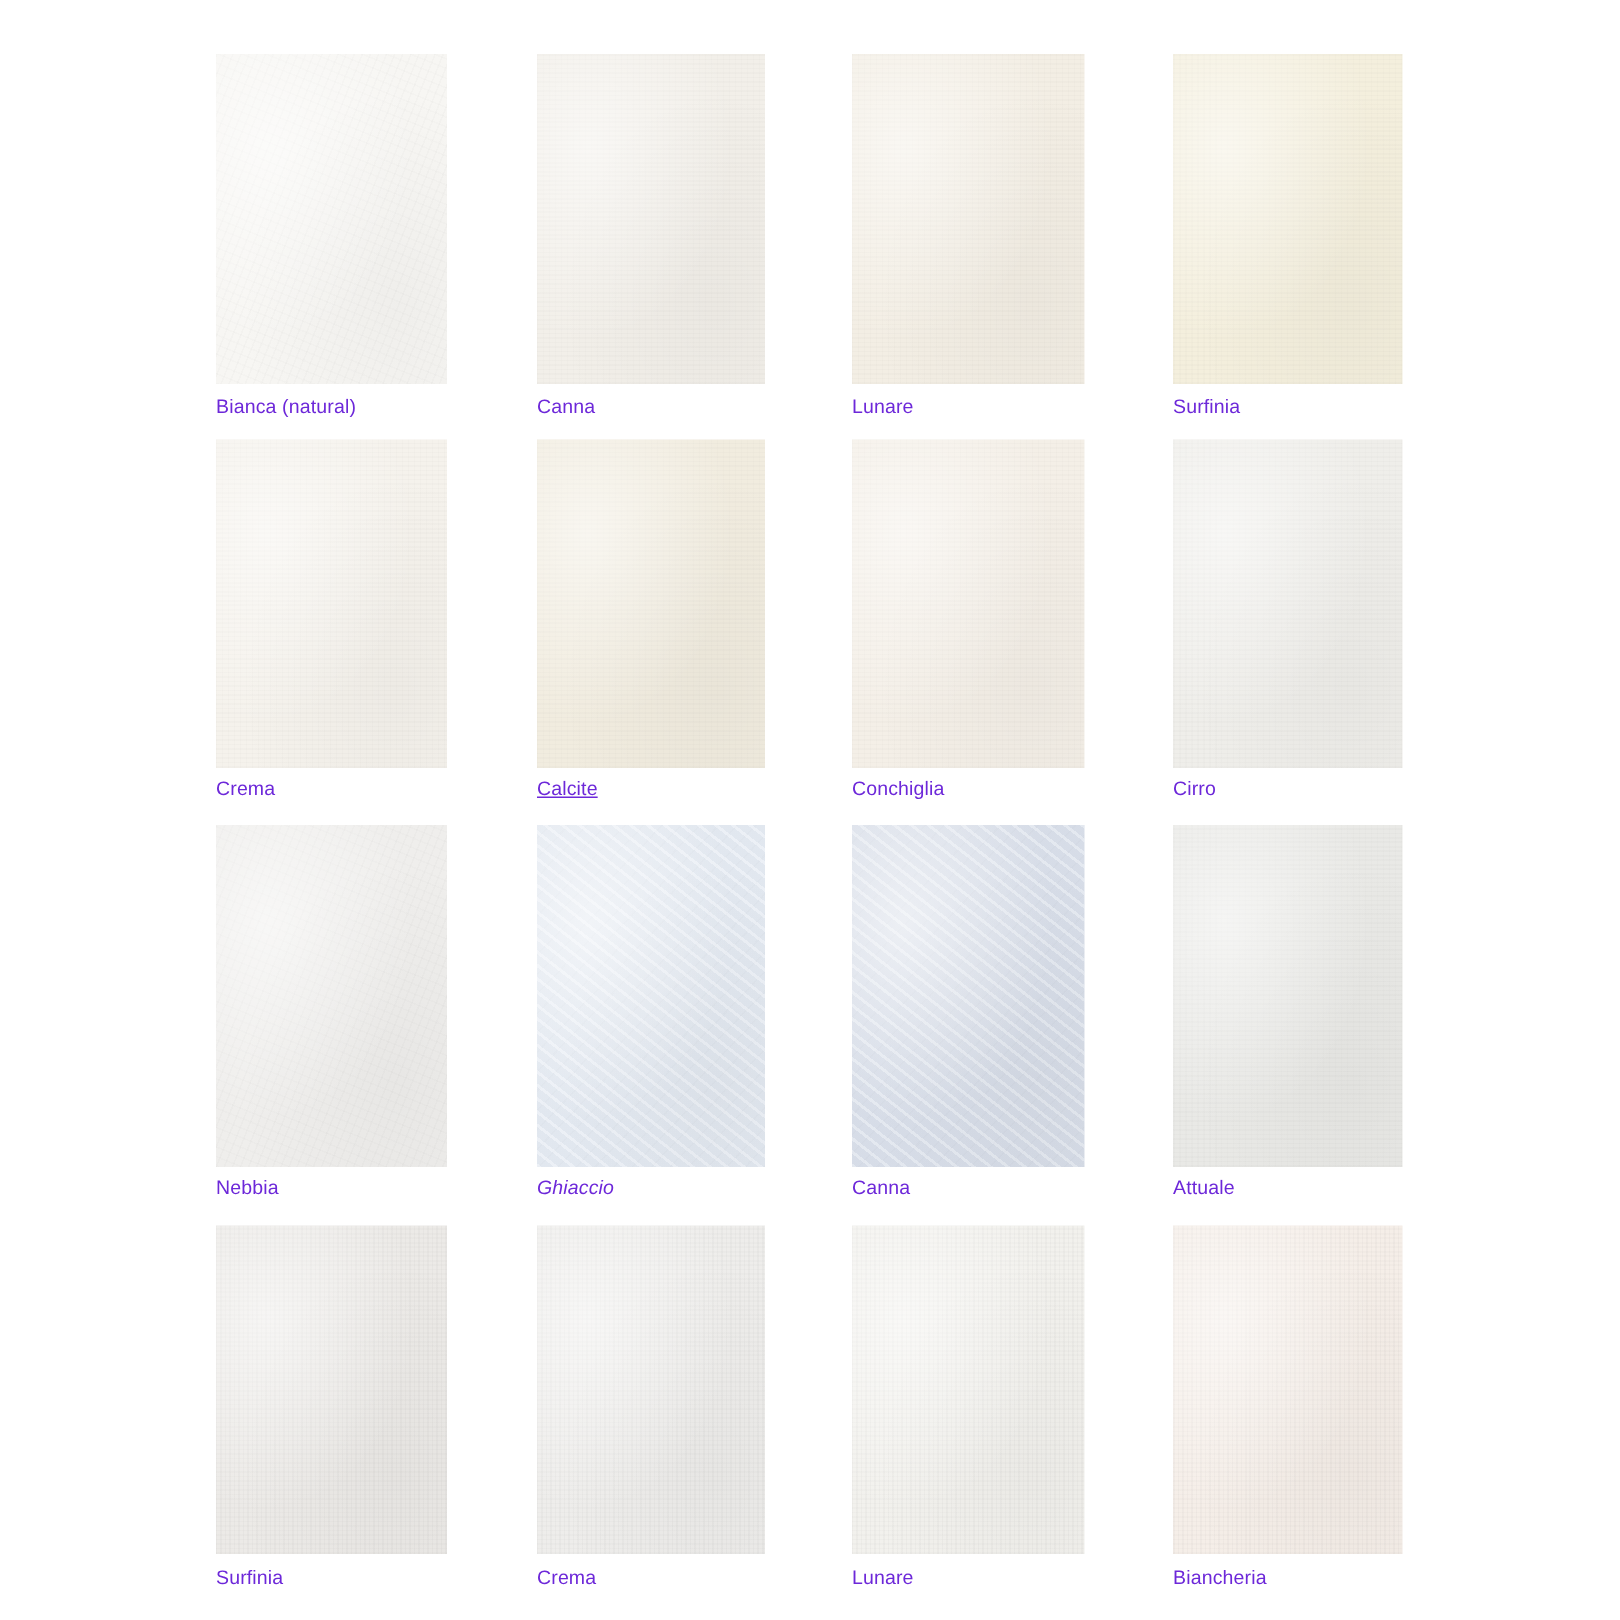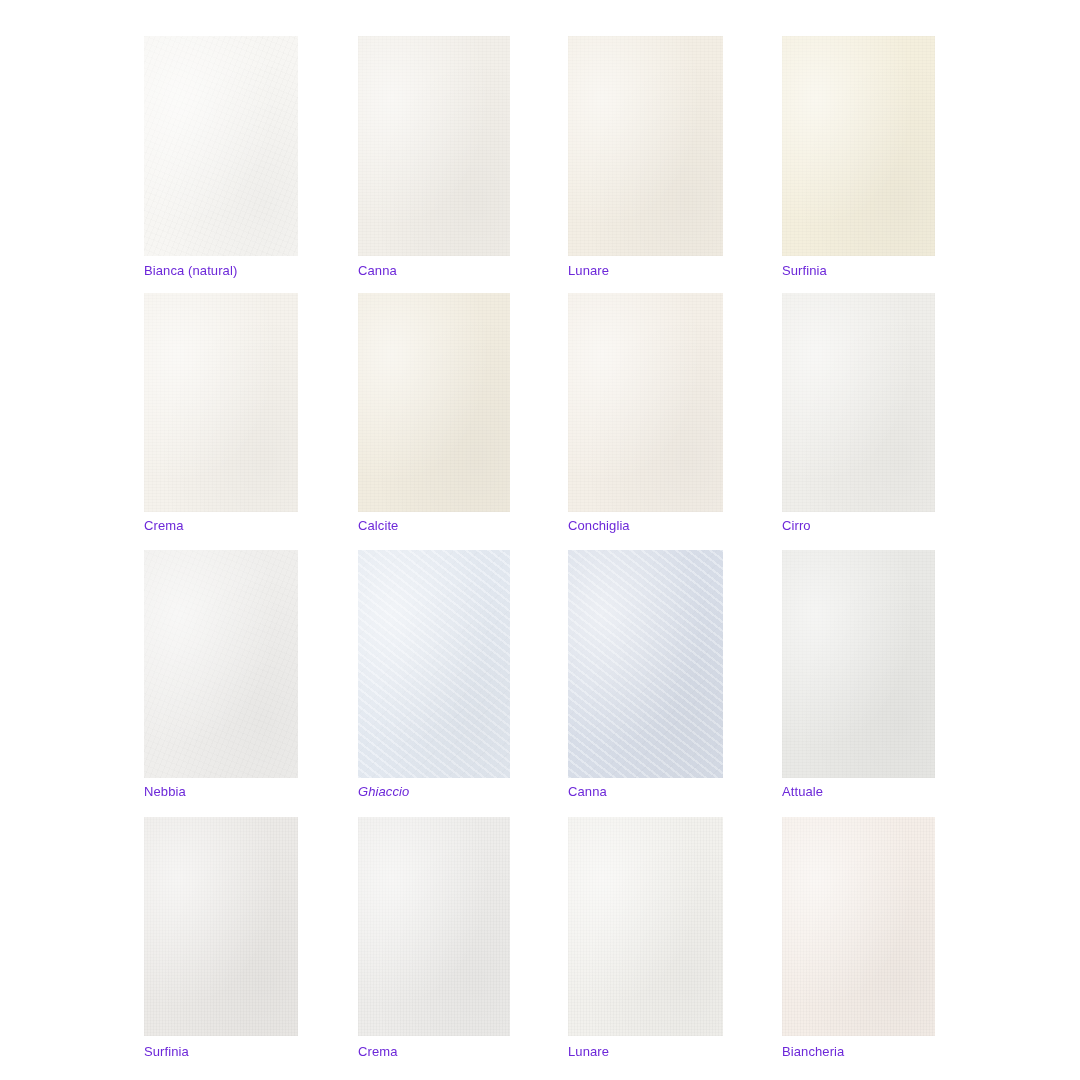--- a/index.html
+++ b/index.html
@@ -102,21 +102,21 @@
       <div class="swatch-chip" style="background-color: rgb(244, 239, 221);"></div>
     </div>
     <div class="swatch-label" style="left: 782px; top: 264px;">Surfinia</div>
     <div class="swatch-cell " style="left: 144px; top: 293px; width: 154px; height: 219px;">
       <div class="swatch-chip" style="background-color: rgb(245, 242, 236);"></div>
     </div>
     <div class="swatch-label" style="left: 144px; top: 519px;">Crema</div>
     <div class="swatch-cell " style="left: 358px; top: 293px; width: 152px; height: 219px;">
       <div class="swatch-chip" style="background-color: rgb(241, 236, 223);"></div>
     </div>
-    <div class="swatch-label" style="left: 358px; top: 519px;">Calcite</div>
+    <div class="swatch-label" style="left: 358px; top: 519px; text-decoration: underline;">Calcite</div>
     <div class="swatch-cell " style="left: 568px; top: 293px; width: 155px; height: 219px;">
       <div class="swatch-chip" style="background-color: rgb(244, 239, 231);"></div>
     </div>
     <div class="swatch-label" style="left: 568px; top: 519px;">Conchiglia</div>
     <div class="swatch-cell " style="left: 782px; top: 293px; width: 153px; height: 219px;">
       <div class="swatch-chip" style="background-color: rgb(239, 238, 234);"></div>
     </div>
     <div class="swatch-label" style="left: 782px; top: 519px;">Cirro</div>
     <div class="swatch-cell tex-stucco" style="left: 144px; top: 550px; width: 154px; height: 228px;">
       <div class="swatch-chip" style="background-color: rgb(239, 238, 236);"></div>

